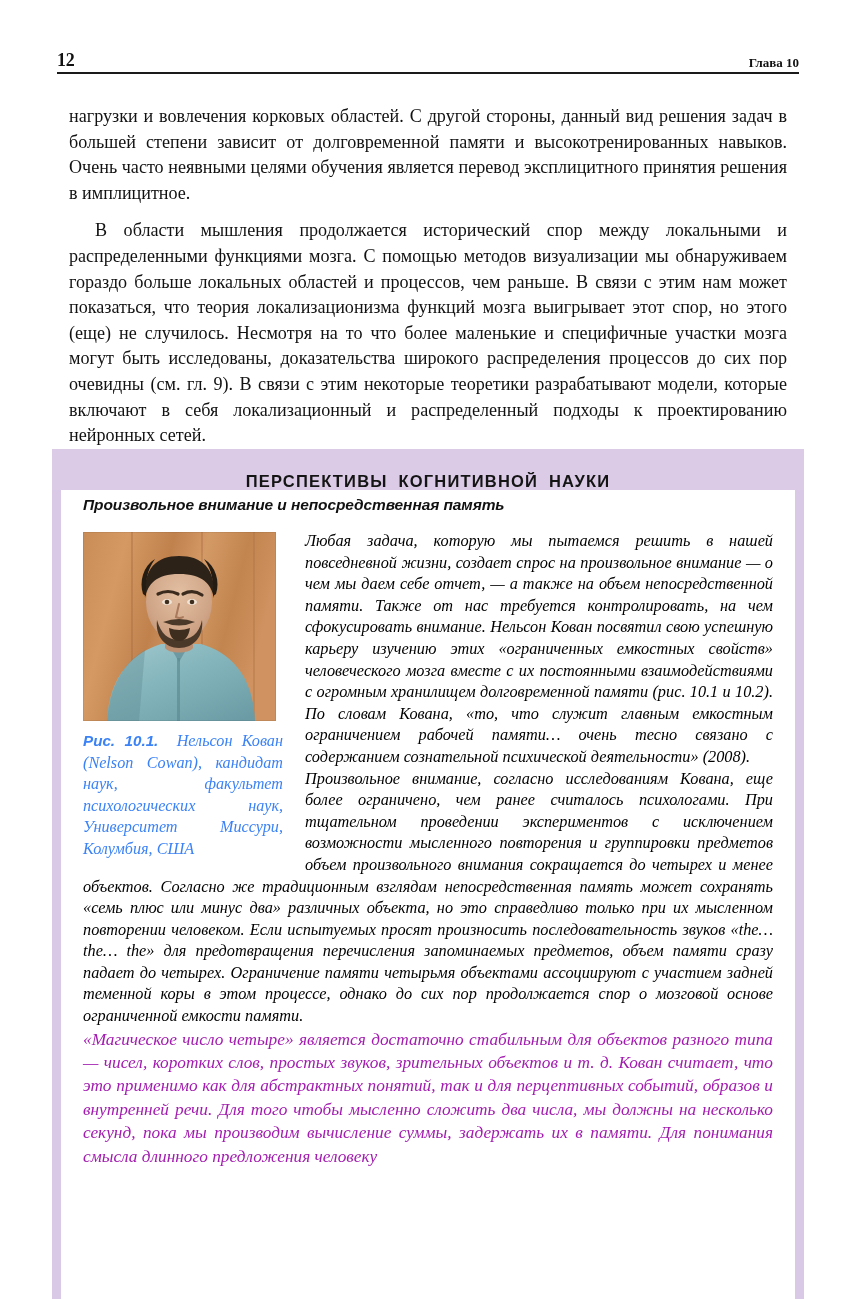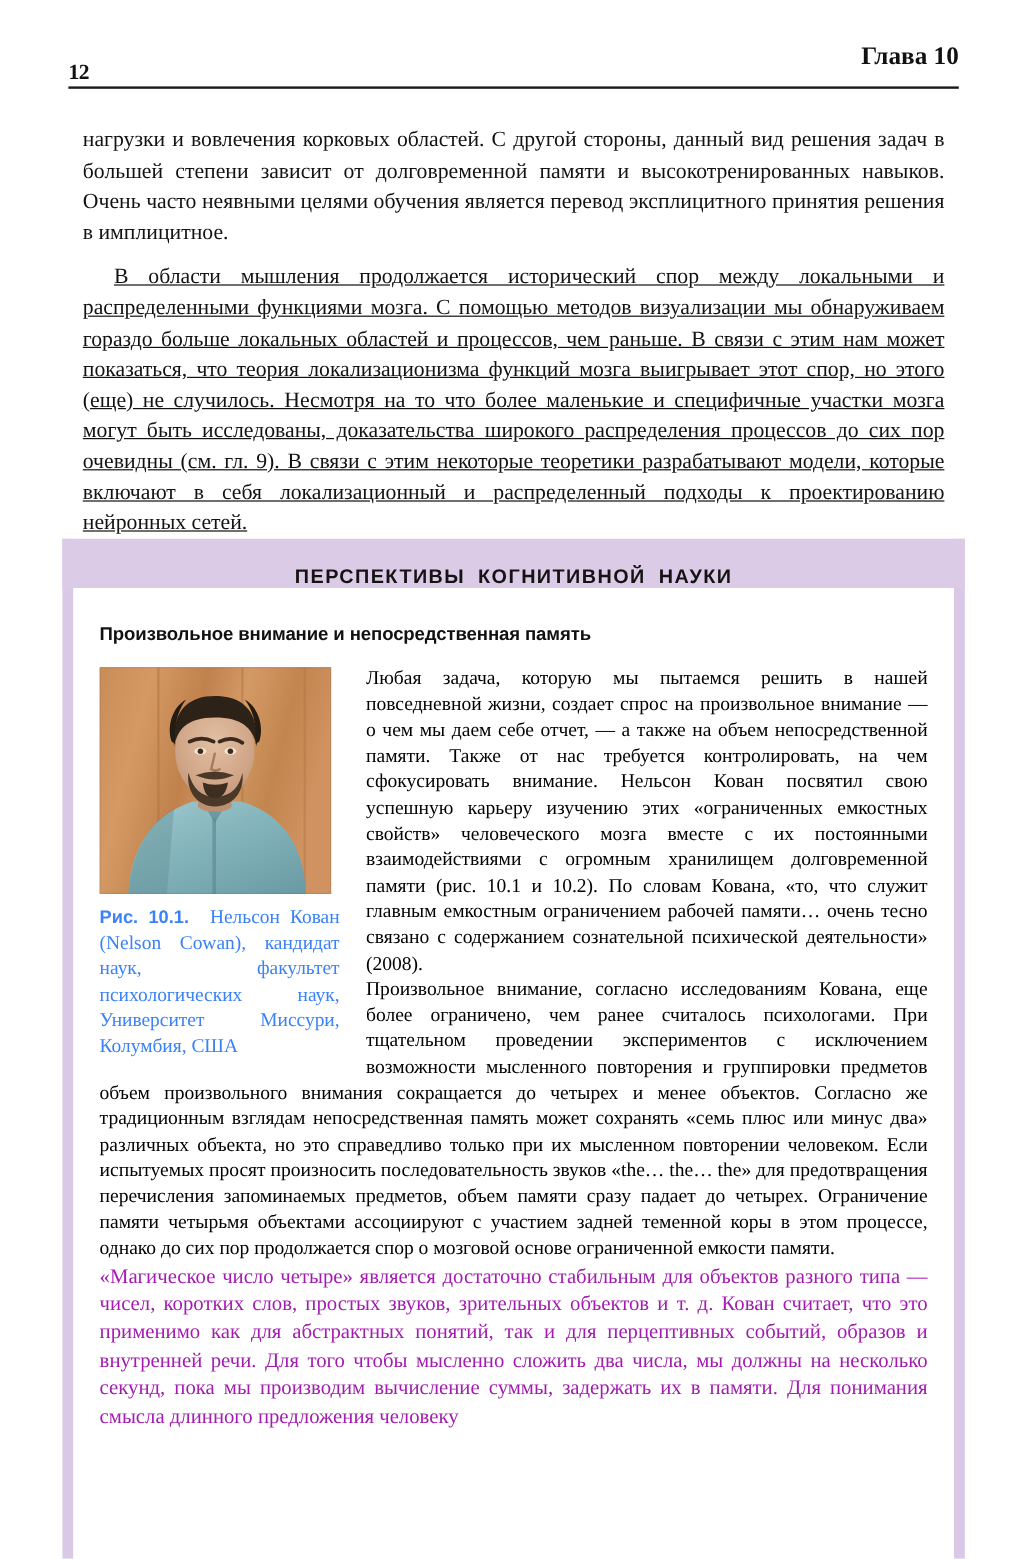--- a/index.html
+++ b/index.html
@@ -42,44 +42,43 @@
     font-weight: bold;
     font-size: 18px;
     line-height: 1;
     padding-bottom: 3px;
     letter-spacing: -0.3px;
     text-align: right;
   }
   .runhead-chapter {
     font-family: "Liberation Serif", "DejaVu Serif", serif;
     font-weight: bold;
-    font-size: 21px;
+    font-size: 13px;
     line-height: 1;
-    padding-bottom: 15px;
+    padding-bottom: 3px;
   }
 
   
   .body-text {
     position: absolute;
     left: 57px;
     top: 92px;
     width: 742px;
     font-size: 18.1px;
     line-height: 25.6px;
     text-align: justify;
     text-justify: inter-word;
     color: #121212;
   }
   .body-text p {
     margin: 12px;
     text-indent: 0;
   }
   .body-text p.indented {
     text-indent: 26px;
-    text-decoration: underline;
   }
 
   
   .science-box {
     position: absolute;
     left: 52px;
     top: 449px;
     width: 752px;
     height: 850px; 
     border-left: 9px solid #d9c8e6;
@@ -99,21 +98,22 @@
   .science-box-header-title {
     font-family: "Liberation Sans", "DejaVu Sans", sans-serif;
     font-weight: bold;
     font-size: 16.5px;
     letter-spacing: 1.2px;
     word-spacing: 5px;
     color: #141414;
     margin-top: 24px;
   }
   .science-box-body {
-    padding: 30px 22px 0 22px;
+    padding: 6px 22px 0 22px;
+    font-style: italic;
   }
   .science-box-subtitle {
     font-family: "Liberation Sans", "DejaVu Sans", sans-serif;
     font-weight: bold;
     font-size: 15.5px;
     letter-spacing: -0.1px;
     color: #111111;
     margin: 0 0 16px 0;
   }
 

